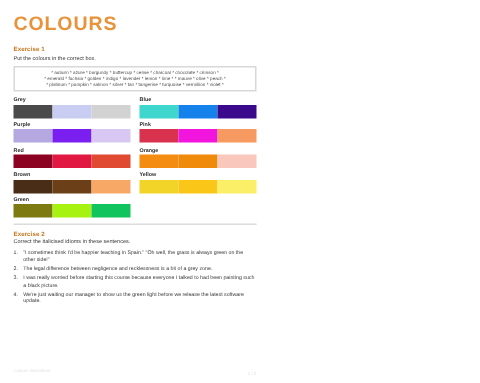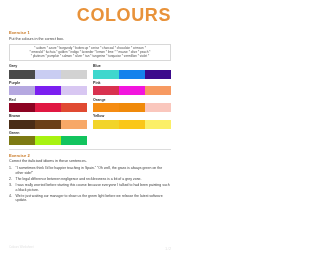--- a/index.html
+++ b/index.html
@@ -16,24 +16,24 @@
     position: relative;
   }
   .sheet {
     width: 180px;
     height: 255px;
     box-sizing: border-box;
     padding: 0 9px;
     position: relative;
   }
   .title {
-    text-align: right;
+    text-align: left;
     color: #E8923A;
     font-weight: bold;
-    font-size: 18px;
+    font-size: 13px;
     letter-spacing: 0.6px;
     padding-top: 9px;
     padding-bottom: 5px;
     line-height: 13px;
   }
   .ex-head {
     color: #C8761F;
     font-weight: bold;
     font-size: 4.1px;
     letter-spacing: 0.05px;

